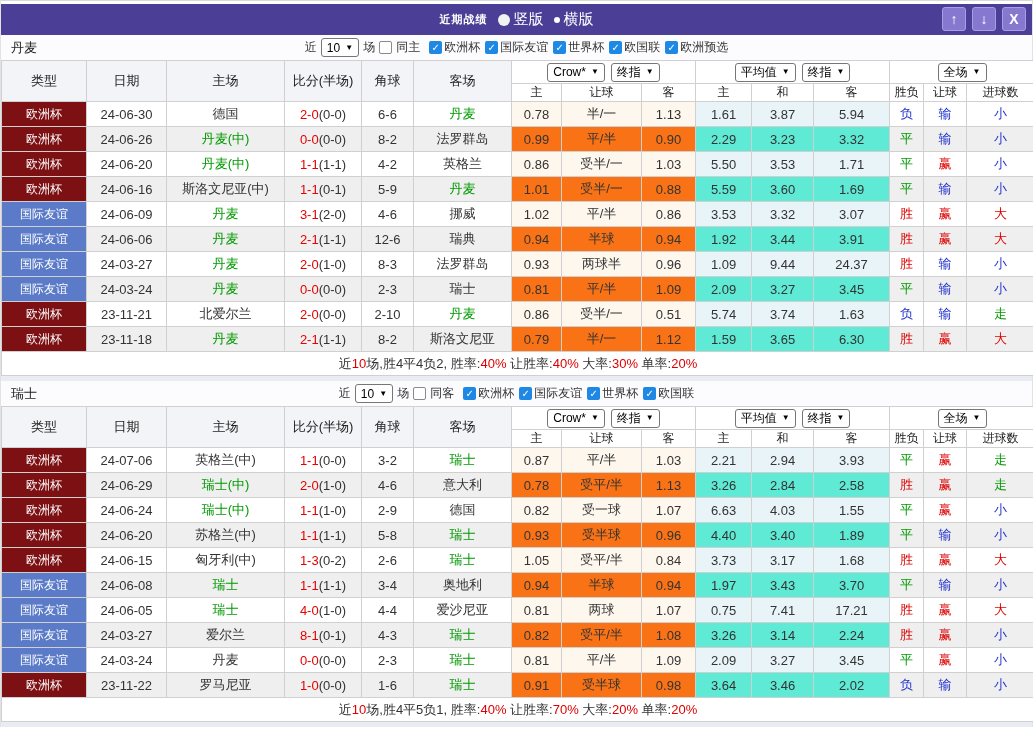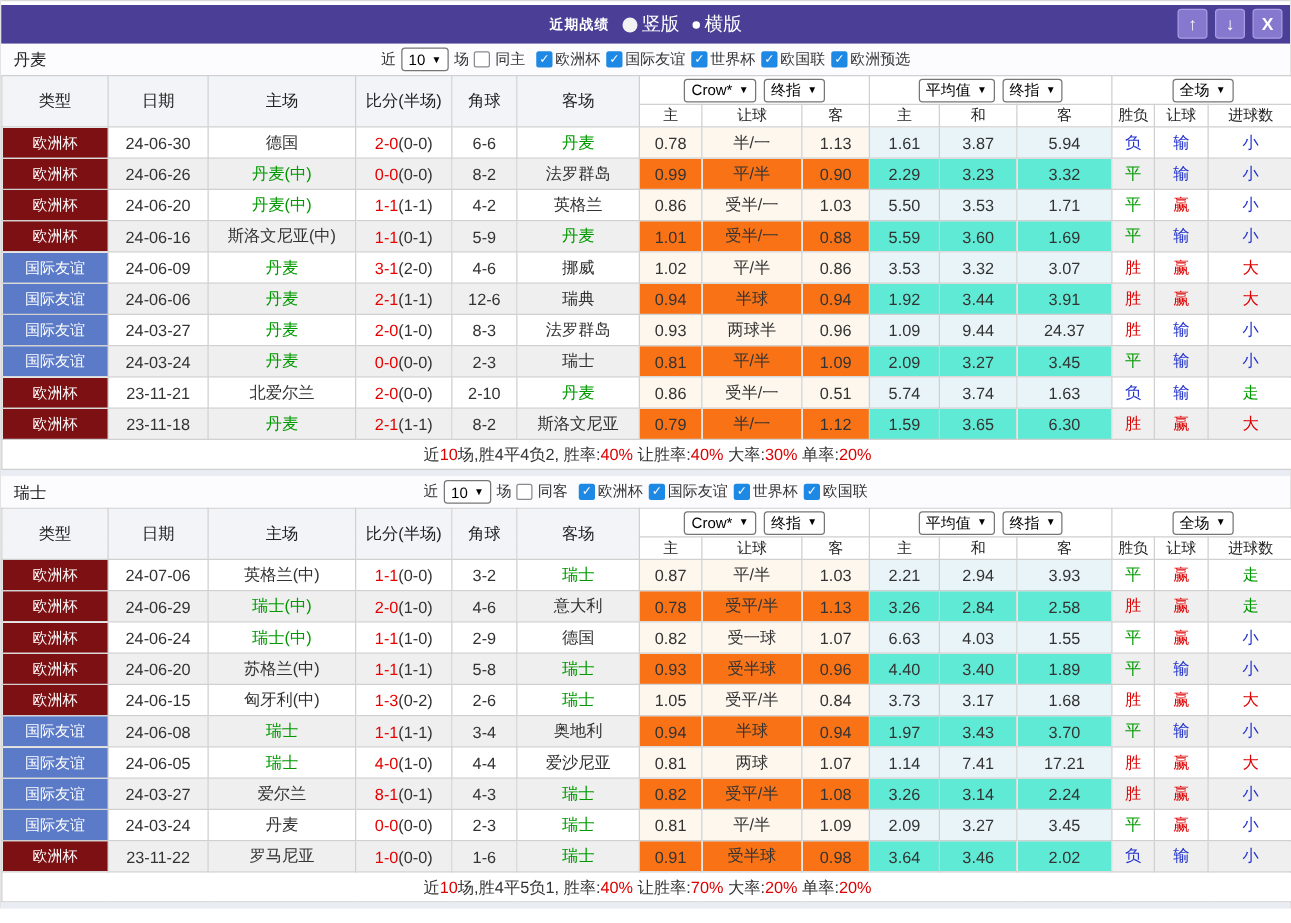--- a/index.html
+++ b/index.html
@@ -590,21 +590,21 @@
           <tr>
             <td class="type t-friendly">国际友谊</td>
             <td>24-06-05</td>
             <td class="hl">瑞士</td>
             <td><span class="sc">4-0</span><span class="half">(1-0)</span></td>
             <td>4-4</td>
             <td>爱沙尼亚</td>
             <td class="cream">0.81</td>
             <td class="cream">两球</td>
             <td class="cream">1.07</td>
-            <td class="blu">1.14</td>
+            <td class="blu">0.75</td>
             <td class="blu">7.41</td>
             <td class="blu">17.21</td>
             <td class="c-r">胜</td>
             <td class="c-r">赢</td>
             <td class="c-r">大</td>
           </tr>
           <tr class="alt">
             <td class="type t-friendly">国际友谊</td>
             <td>24-03-27</td>
             <td>爱尔兰</td>

